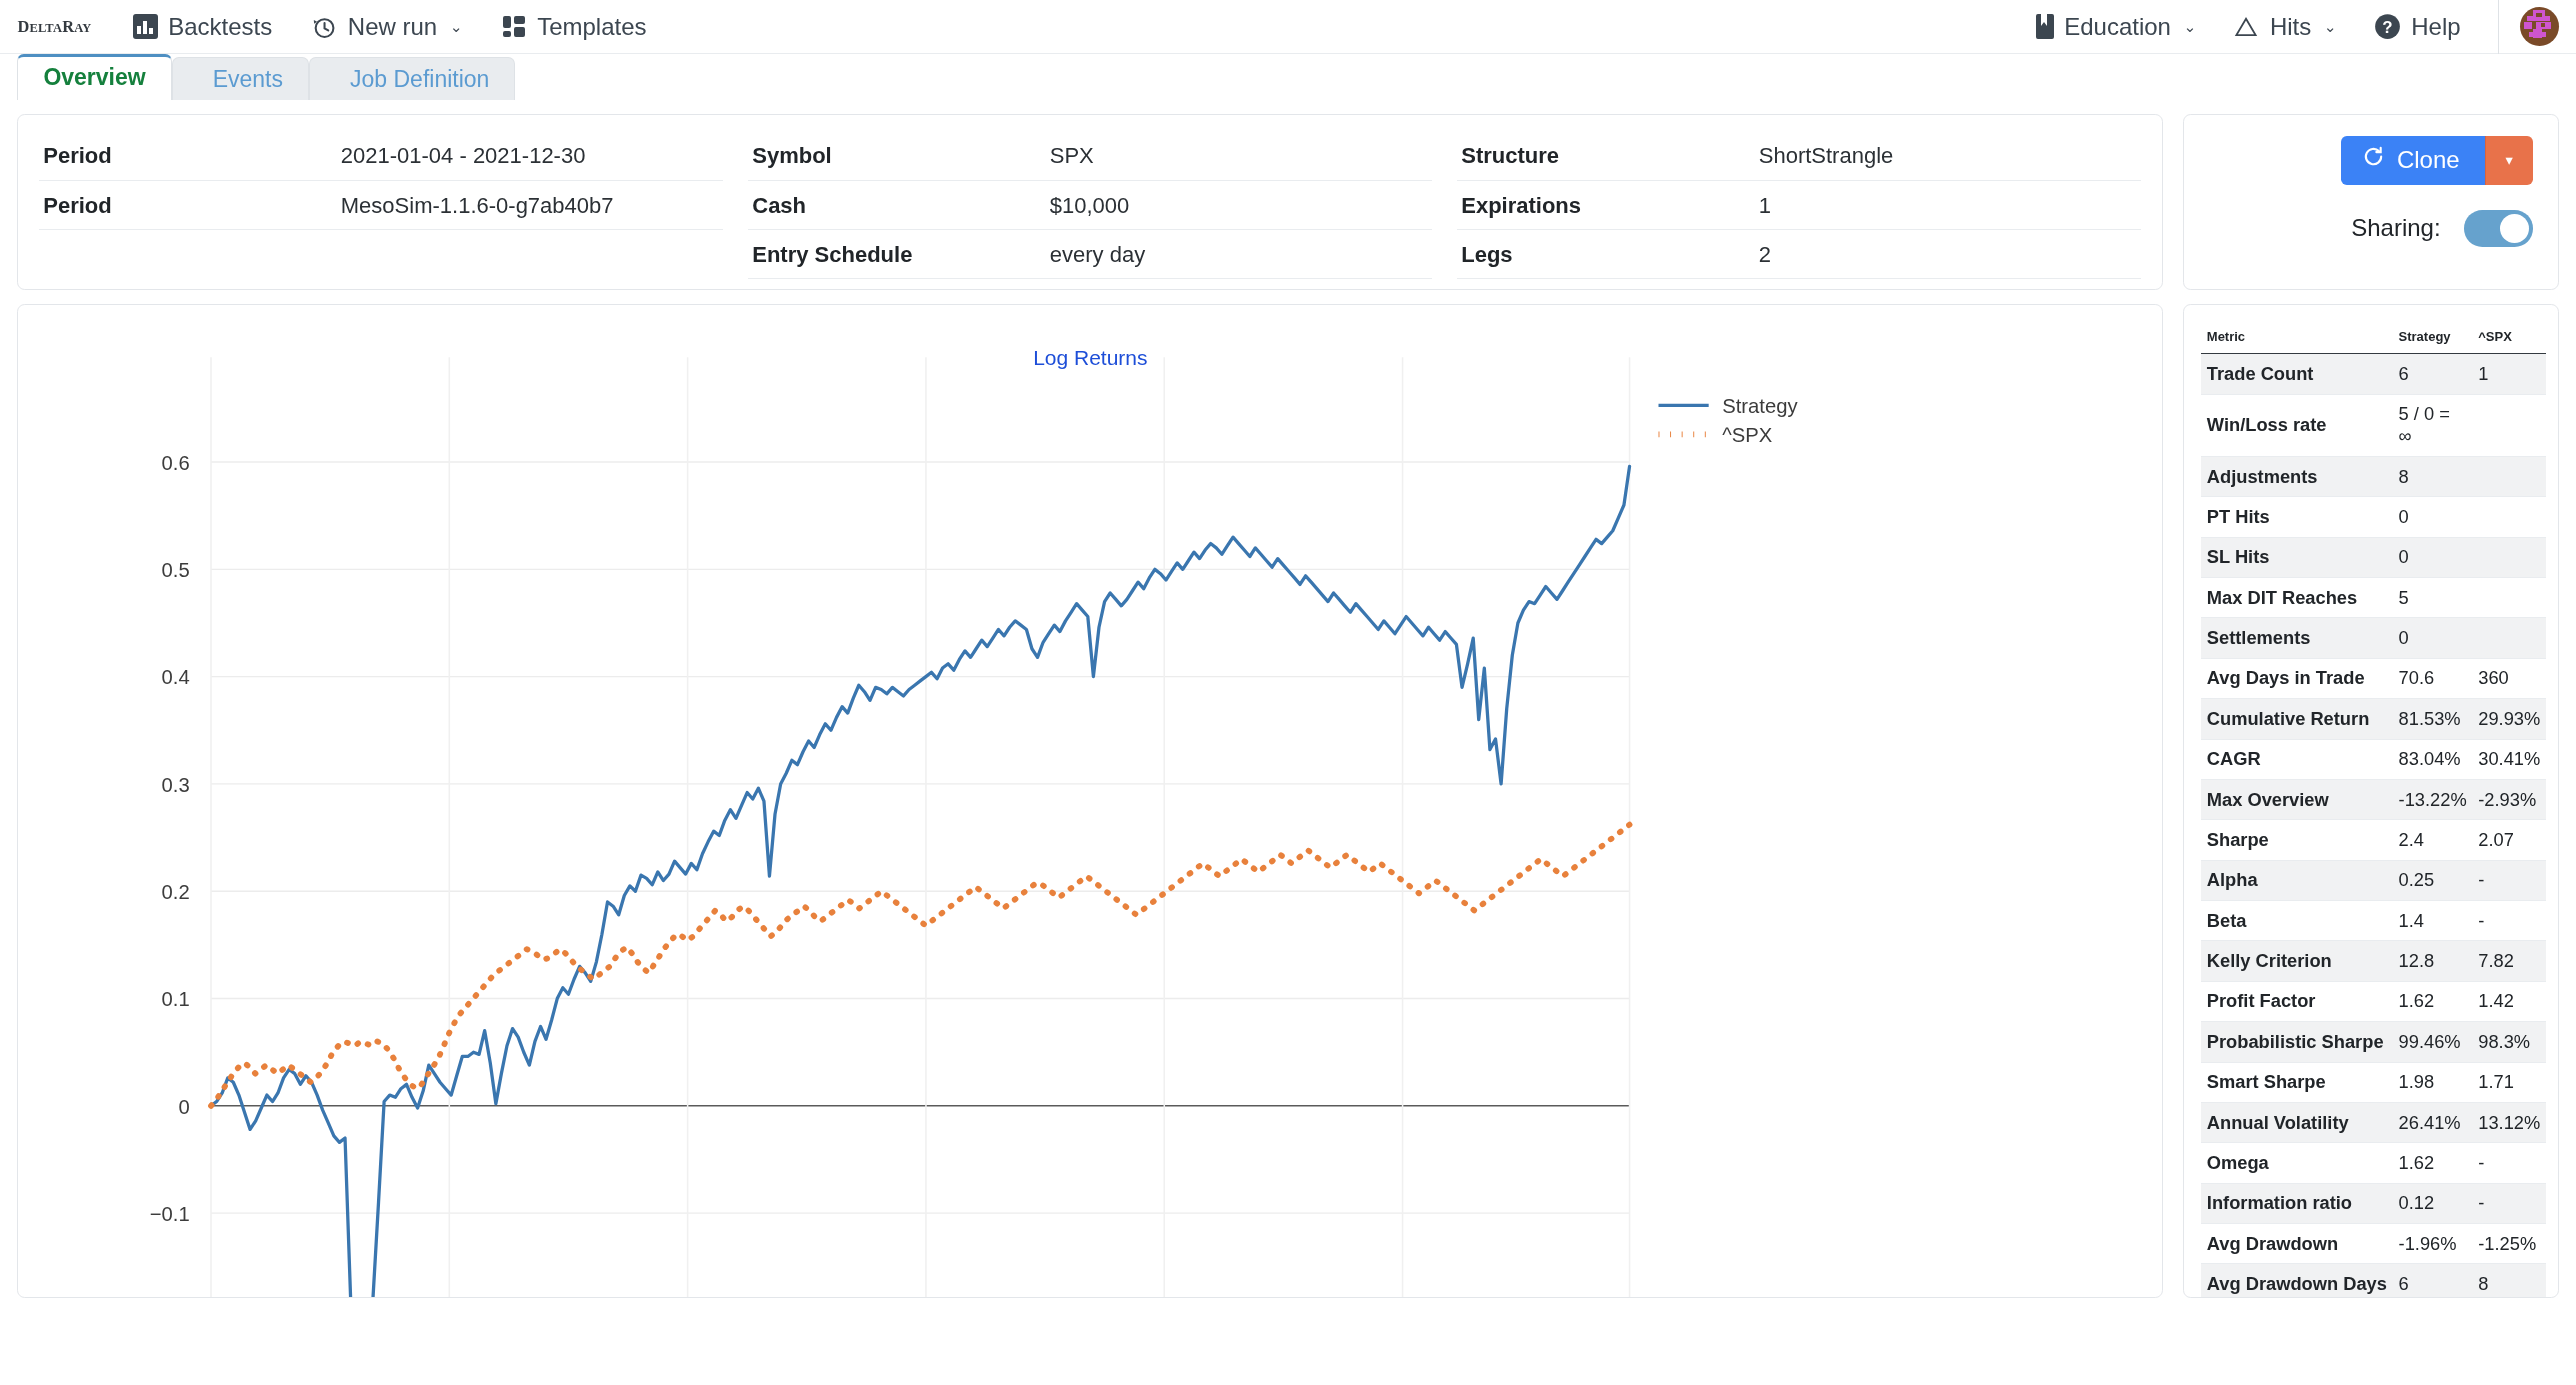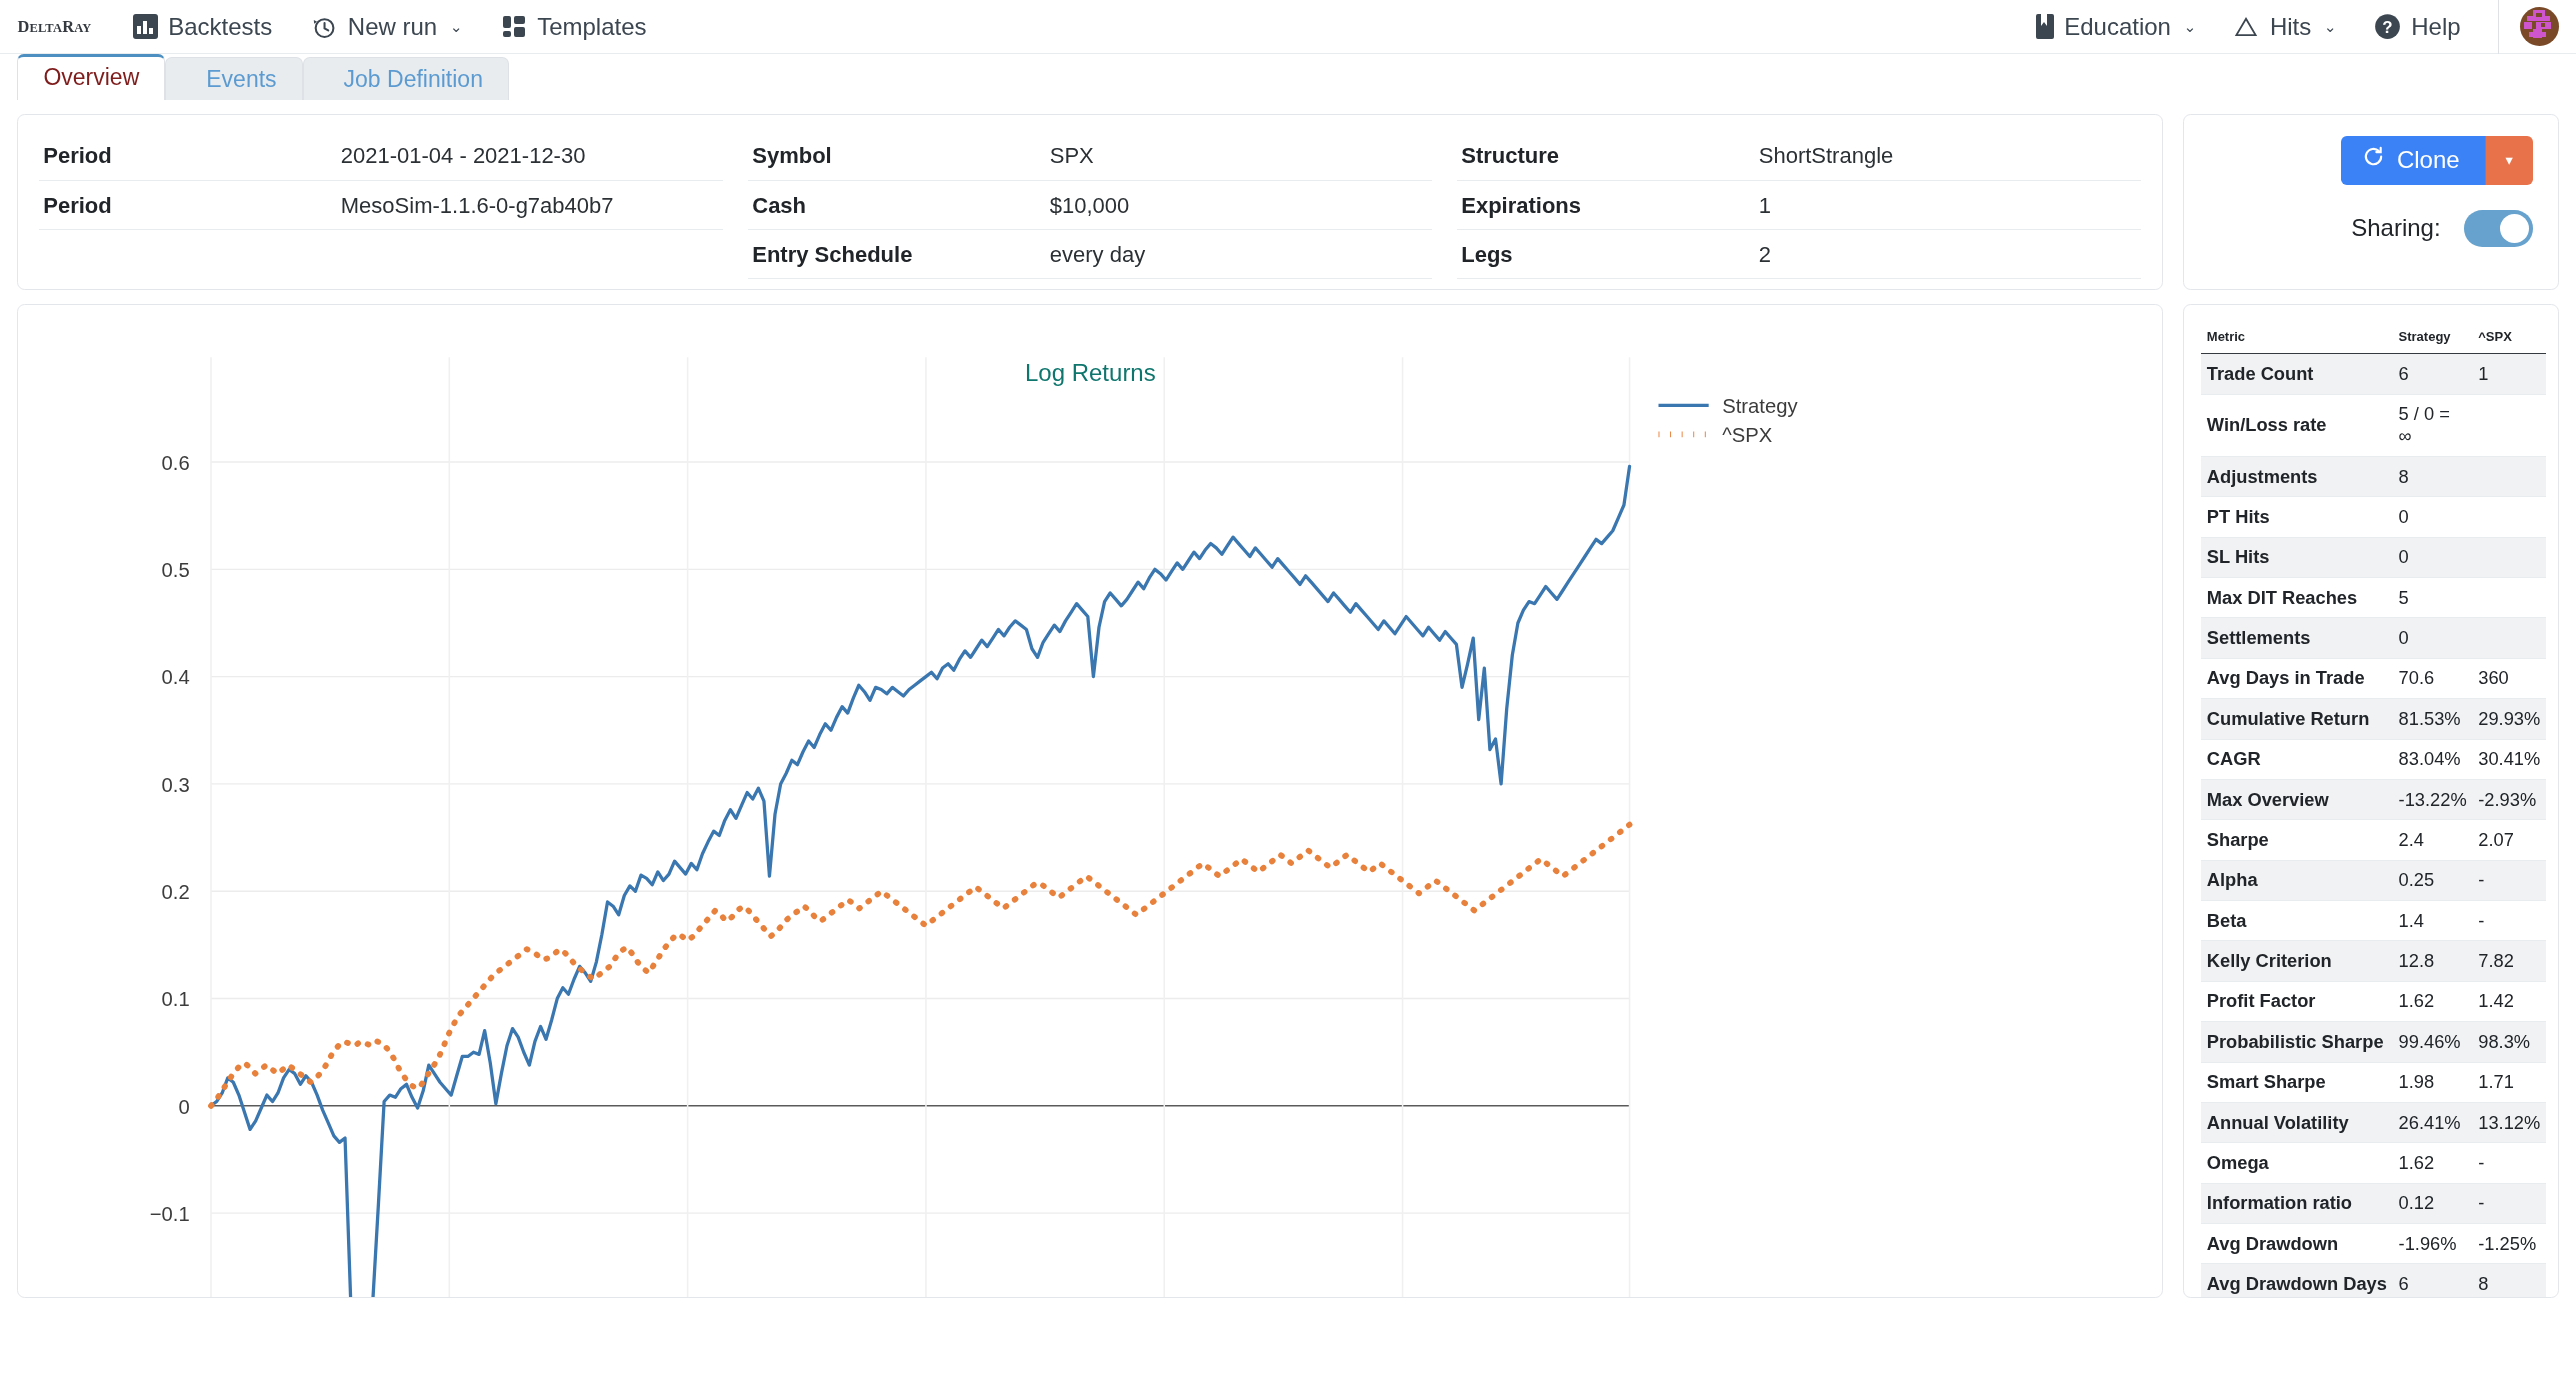--- a/index.html
+++ b/index.html
@@ -63,21 +63,21 @@
     height:46px; display:flex; align-items:flex-end;
     padding-left:17.4px; background:#fff;
   }
   .tab {
     padding:0 25px; height:43px; line-height:43px;
     font-size:23px; cursor:pointer;
     border:1px solid transparent; border-bottom:none;
     border-radius:6.8px 6.8px 0 0; white-space:nowrap;
   }
   .tab.active {
-    color:#7f1d1d; font-weight:normal; background:#fff;
+    color:#15803d; font-weight:bold; background:#fff;
     border-color:#dee2e6; border-top:3.9px solid #4e8fc2;
     height:46px; line-height:41px;
   }
   .tab.inactive { color:#5b9bd1; background:#e9ecef; border-color:#dee2e6;padding-left:40px; }
 
   
   .page { padding:0 17.4px; }
   .row1 { display:flex; gap:19.3px; margin-top:13.5px; }
 
   .card {
@@ -124,21 +124,21 @@
   .toggle .knob {
     position:absolute; top:3.9px; right:3.9px; width:29px; height:29px;
     border-radius:50%; background:#fff;
   }
 
   
   .row2 { display:flex; gap:19.3px; margin-top:13.5px; align-items:stretch; }
   .chart-card { flex:1 1 auto; padding:0; position:relative; height:994px;
                 overflow:hidden; }
   .chart-title {
-    text-align:center; font-size:24px; color:#0f766e; padding-top:54px;
+    text-align:center; font-size:21px; color:#1d4ed8; padding-top:41px;
     font-family:"Liberation Sans", sans-serif;
   }
   .chart-holder { position:absolute; left:0; top:0; right:0; bottom:0; }
   .chart-holder svg { display:block; }
   .metrics-card {
     width:376px; flex:0 0 376px; padding:21px 17.4px 0 17.4px;
     height:994px; overflow:hidden;
   }
   table.metrics { width:100%; border-collapse:collapse; }
   table.metrics th {

